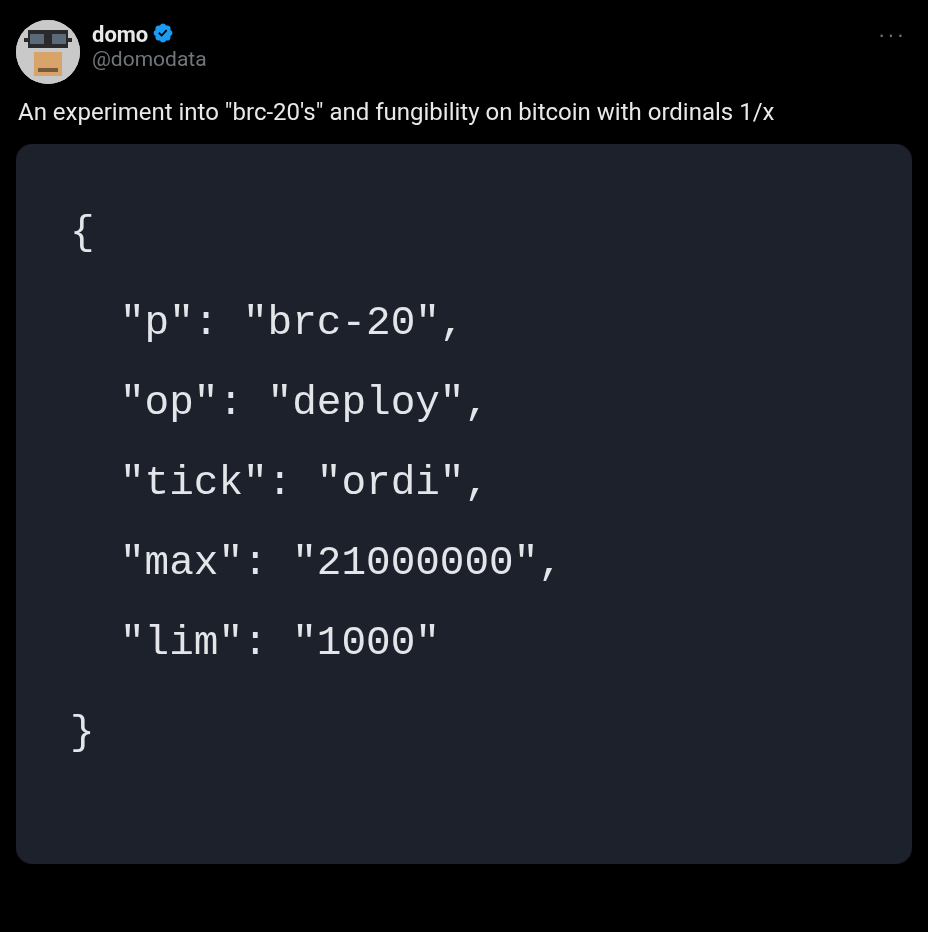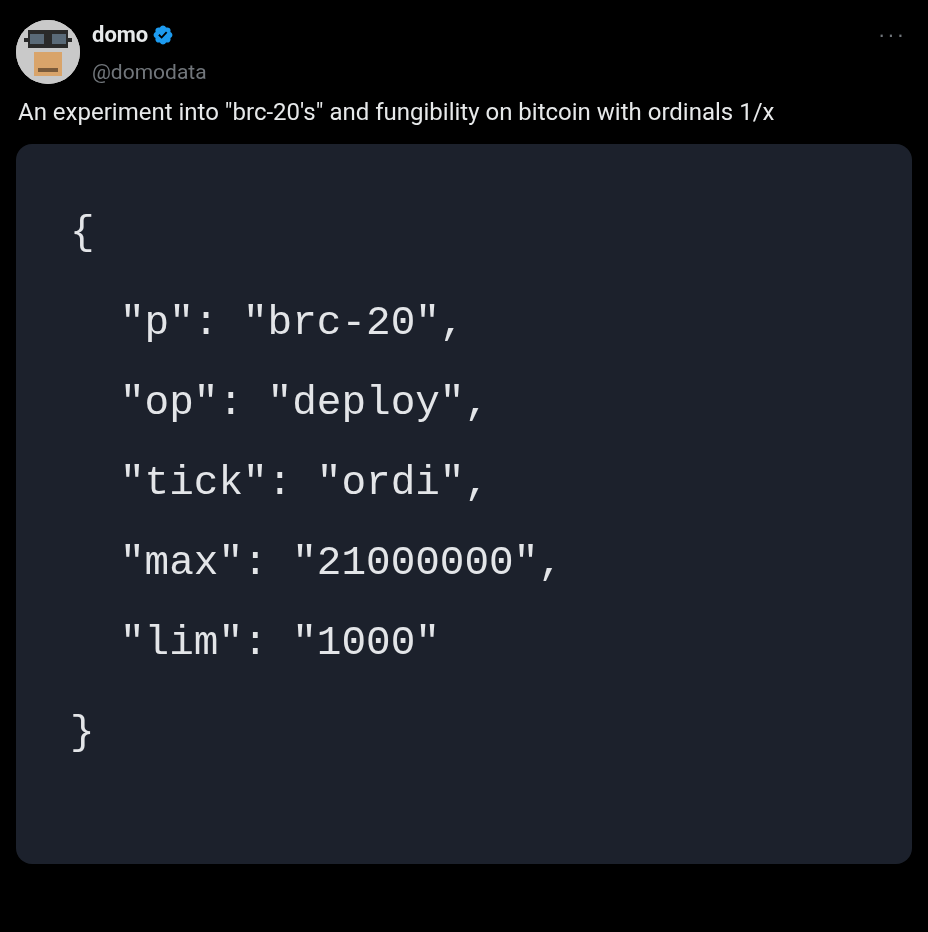--- a/index.html
+++ b/index.html
@@ -39,40 +39,40 @@
       display: block;
     }
     .user-info {
       display: flex;
       flex-direction: column;
       justify-content: center;
       padding-top: 2px;
     }
     .name-row {
       display: flex;
-      align-items: center;
+      align-items: flex-start;
       gap: 4px;
     }
     .display-name {
       font-weight: 700;
       font-size: 22px;
       color: #e7e9ea;
     }
     .verified-icon {
       display: inline-flex;
       width: 22px;
       height: 22px;
     }
     .verified-icon svg {
       fill: #1d9bf0;
     }
     .handle {
       color: #71767b;
       font-size: 21px;
-      margin-top: 13px;
+      margin-top: 0px;
     }
     .more-btn {
       position: absolute;
       top: 10px;
       right: 10px;
       color: #71767b;
       font-size: 22px;
       letter-spacing: 2px;
       cursor: pointer;
       background: none;

